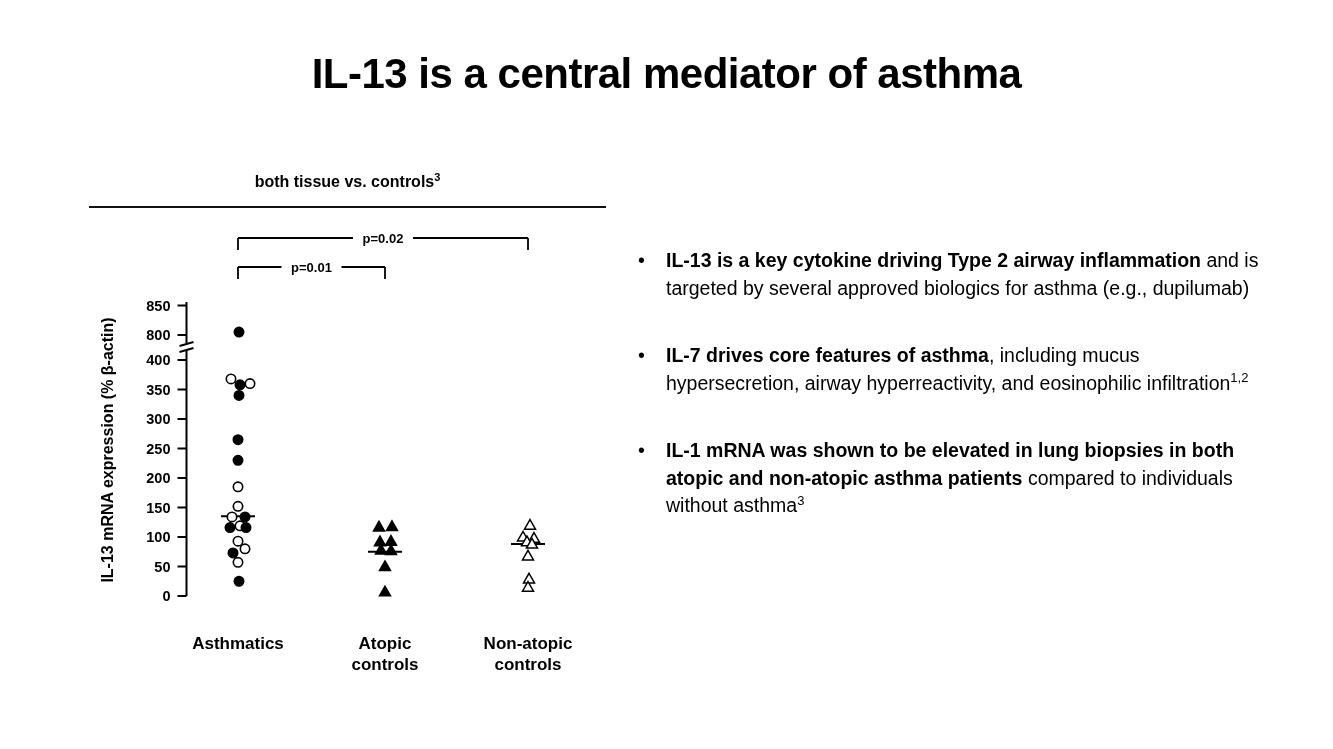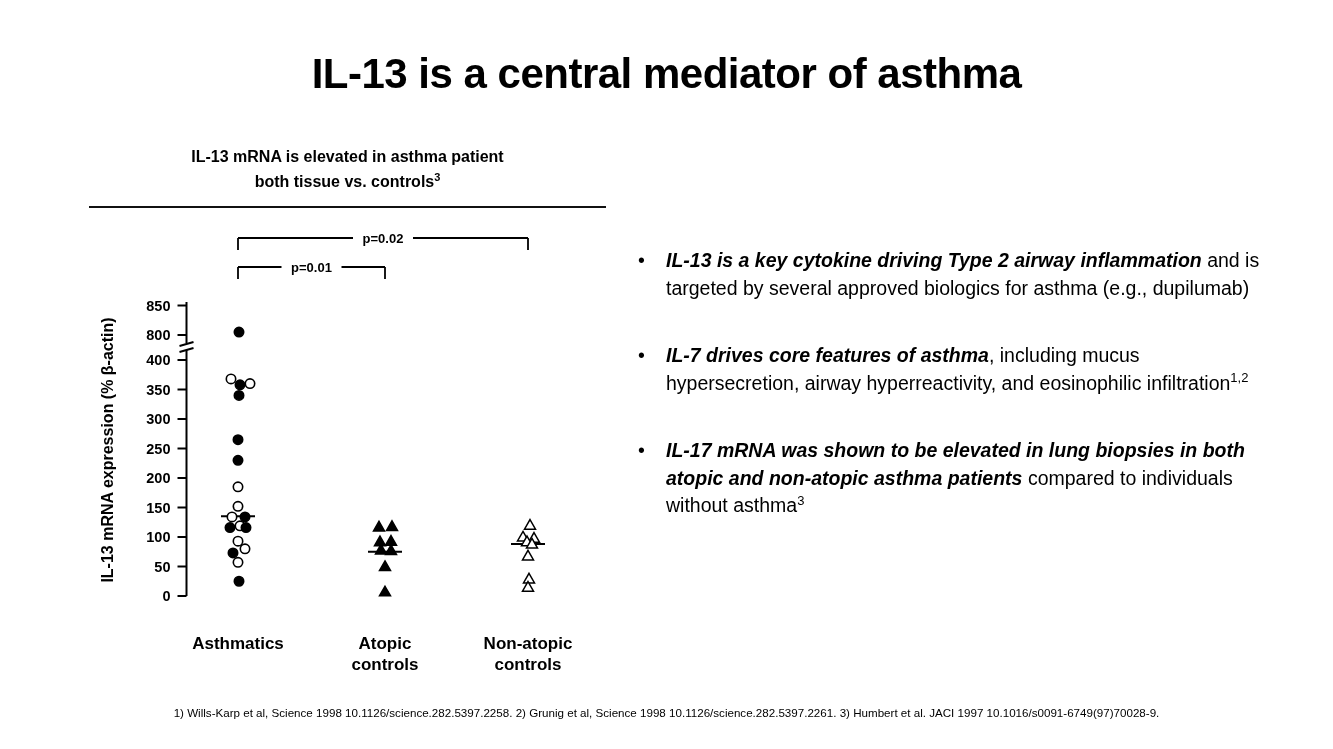--- a/index.html
+++ b/index.html
@@ -22,37 +22,37 @@
   .tick{font-family:"Liberation Sans",sans-serif;font-weight:bold;font-size:14.5px;}
   .xlab{font-family:"Liberation Sans",sans-serif;font-weight:bold;font-size:17px;}
   .plab{font-family:"Liberation Sans",sans-serif;font-weight:bold;font-size:13px;}
   .ylab{font-family:"Liberation Sans",sans-serif;font-weight:bold;font-size:16px;}
   .bullets{
     position:absolute;left:638px;top:247px;width:632px;margin:0;padding:0;list-style:none;
     font-size:19.5px;line-height:27.5px;
   }
   .bullets li{display:flex;gap:14px;margin-bottom:40px;}
   .bullets .dot{flex:0 0 14px;}
-  .bullets b{font-weight:bold;font-style:italic;}
+  .bullets b{font-weight:bold;}
   .bullets sup{font-size:13px;line-height:0;margin-top:26px;}
   .footer{
     position:absolute;left:0;right:0;top:706px;text-align:center;
     font-size:11.6px;color:#000;
   }
 </style>
 </head>
 <body>
 
 <div class="slide">
 
   <h1 class="slide-title">IL-13 is a central mediator of asthma</h1>
 
   <div>
     <div class="chart-title">
-      <span>IL-13 mRNA is elevated in asthma patient</span><br>
+      <br>
       <span>both tissue vs. controls</span><sup>3</sup>
     </div>
     <div class="chart-sep"></div>
     <svg class="plot" width="660" height="690" viewBox="0 0 660 690">
         <line x1="186.5" y1="302" x2="186.5" y2="596" stroke="#000" stroke-width="2"></line>
         <line x1="177.5" y1="596" x2="186.5" y2="596" stroke="#000" stroke-width="2"></line>
         <text x="170.5" y="601" text-anchor="end" class="tick">0</text>
         <line x1="177.5" y1="566.5" x2="186.5" y2="566.5" stroke="#000" stroke-width="2"></line>
         <text x="170.5" y="571.5" text-anchor="end" class="tick">50</text>
         <line x1="177.5" y1="537" x2="186.5" y2="537" stroke="#000" stroke-width="2"></line>
@@ -137,19 +137,18 @@
     <li>
       <span class="dot">•</span>
       <span class="txt"><b>IL-13 is a key cytokine driving Type 2 airway inflammation</b><span> and is targeted by several approved biologics for asthma (e.g., dupilumab)</span><sup></sup></span>
     </li>
     <li>
       <span class="dot">•</span>
       <span class="txt"><b>IL-7 drives core features of asthma</b><span>, including mucus hypersecretion, airway hyperreactivity, and eosinophilic infiltration</span><sup>1,2</sup></span>
     </li>
     <li>
       <span class="dot">•</span>
-      <span class="txt"><b>IL-17 mRNA was shown to be elevated in lung biopsies in both atopic and non-atopic asthma patients</b><span> compared to individuals without asthma</span><sup>3</sup></span>
+      <span class="txt"><b>IL-1 mRNA was shown to be elevated in lung biopsies in both atopic and non-atopic asthma patients</b><span> compared to individuals without asthma</span><sup>3</sup></span>
     </li>
   </ul>
 
-  <div class="footer">1) Wills-Karp et al, Science 1998 10.1126/science.282.5397.2258. 2) Grunig et al, Science 1998 10.1126/science.282.5397.2261. 3) Humbert et al. JACI 1997 10.1016/s0091-6749(97)70028-9.</div>
 
 </div>
 
 </body></html>

